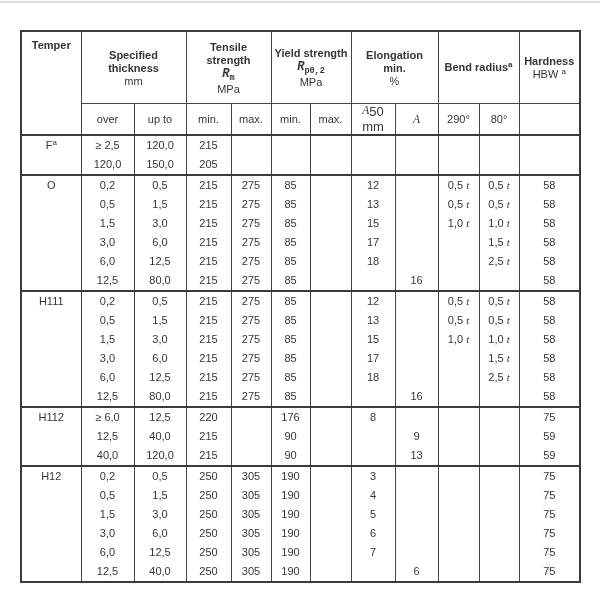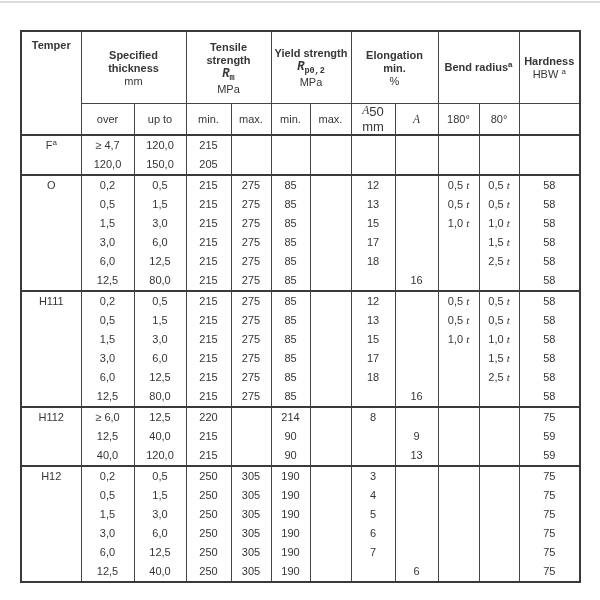--- a/index.html
+++ b/index.html
@@ -109,29 +109,29 @@
       </tr>
       <tr class="h2">
         <th>over</th>
         <th>up to</th>
         <th>min.</th>
         <th>max.</th>
         <th>min.</th>
         <th>max.</th>
         <th><span class="asym"><span>A</span></span><sub class="asub">50 mm</sub></th>
         <th><span class="asym">A</span></th>
-        <th>180°</th>
+        <th>290°</th>
         <th>80°</th>
         <th></th>
       </tr>
     </thead>
   <tbody>
         <tr>
           <td rowspan="2" class="temper-cell">F<sup class="fnote">a</sup></td>
-          <td>≥ 4,7</td>
+          <td>≥ 2,5</td>
           <td>120,0</td>
           <td>215</td>
           <td></td>
           <td></td>
           <td></td>
           <td></td>
           <td></td>
           <td></td>
           <td></td>
           <td></td>
@@ -312,21 +312,21 @@
           <td>58</td>
         </tr>
       </tbody>
       <tbody>
         <tr>
           <td rowspan="3" class="temper-cell">H112</td>
           <td>≥ 6,0</td>
           <td>12,5</td>
           <td>220</td>
           <td></td>
-          <td>214</td>
+          <td>176</td>
           <td></td>
           <td>8</td>
           <td></td>
           <td></td>
           <td></td>
           <td>75</td>
         </tr>
         <tr>
           <td>12,5</td>
           <td>40,0</td>

